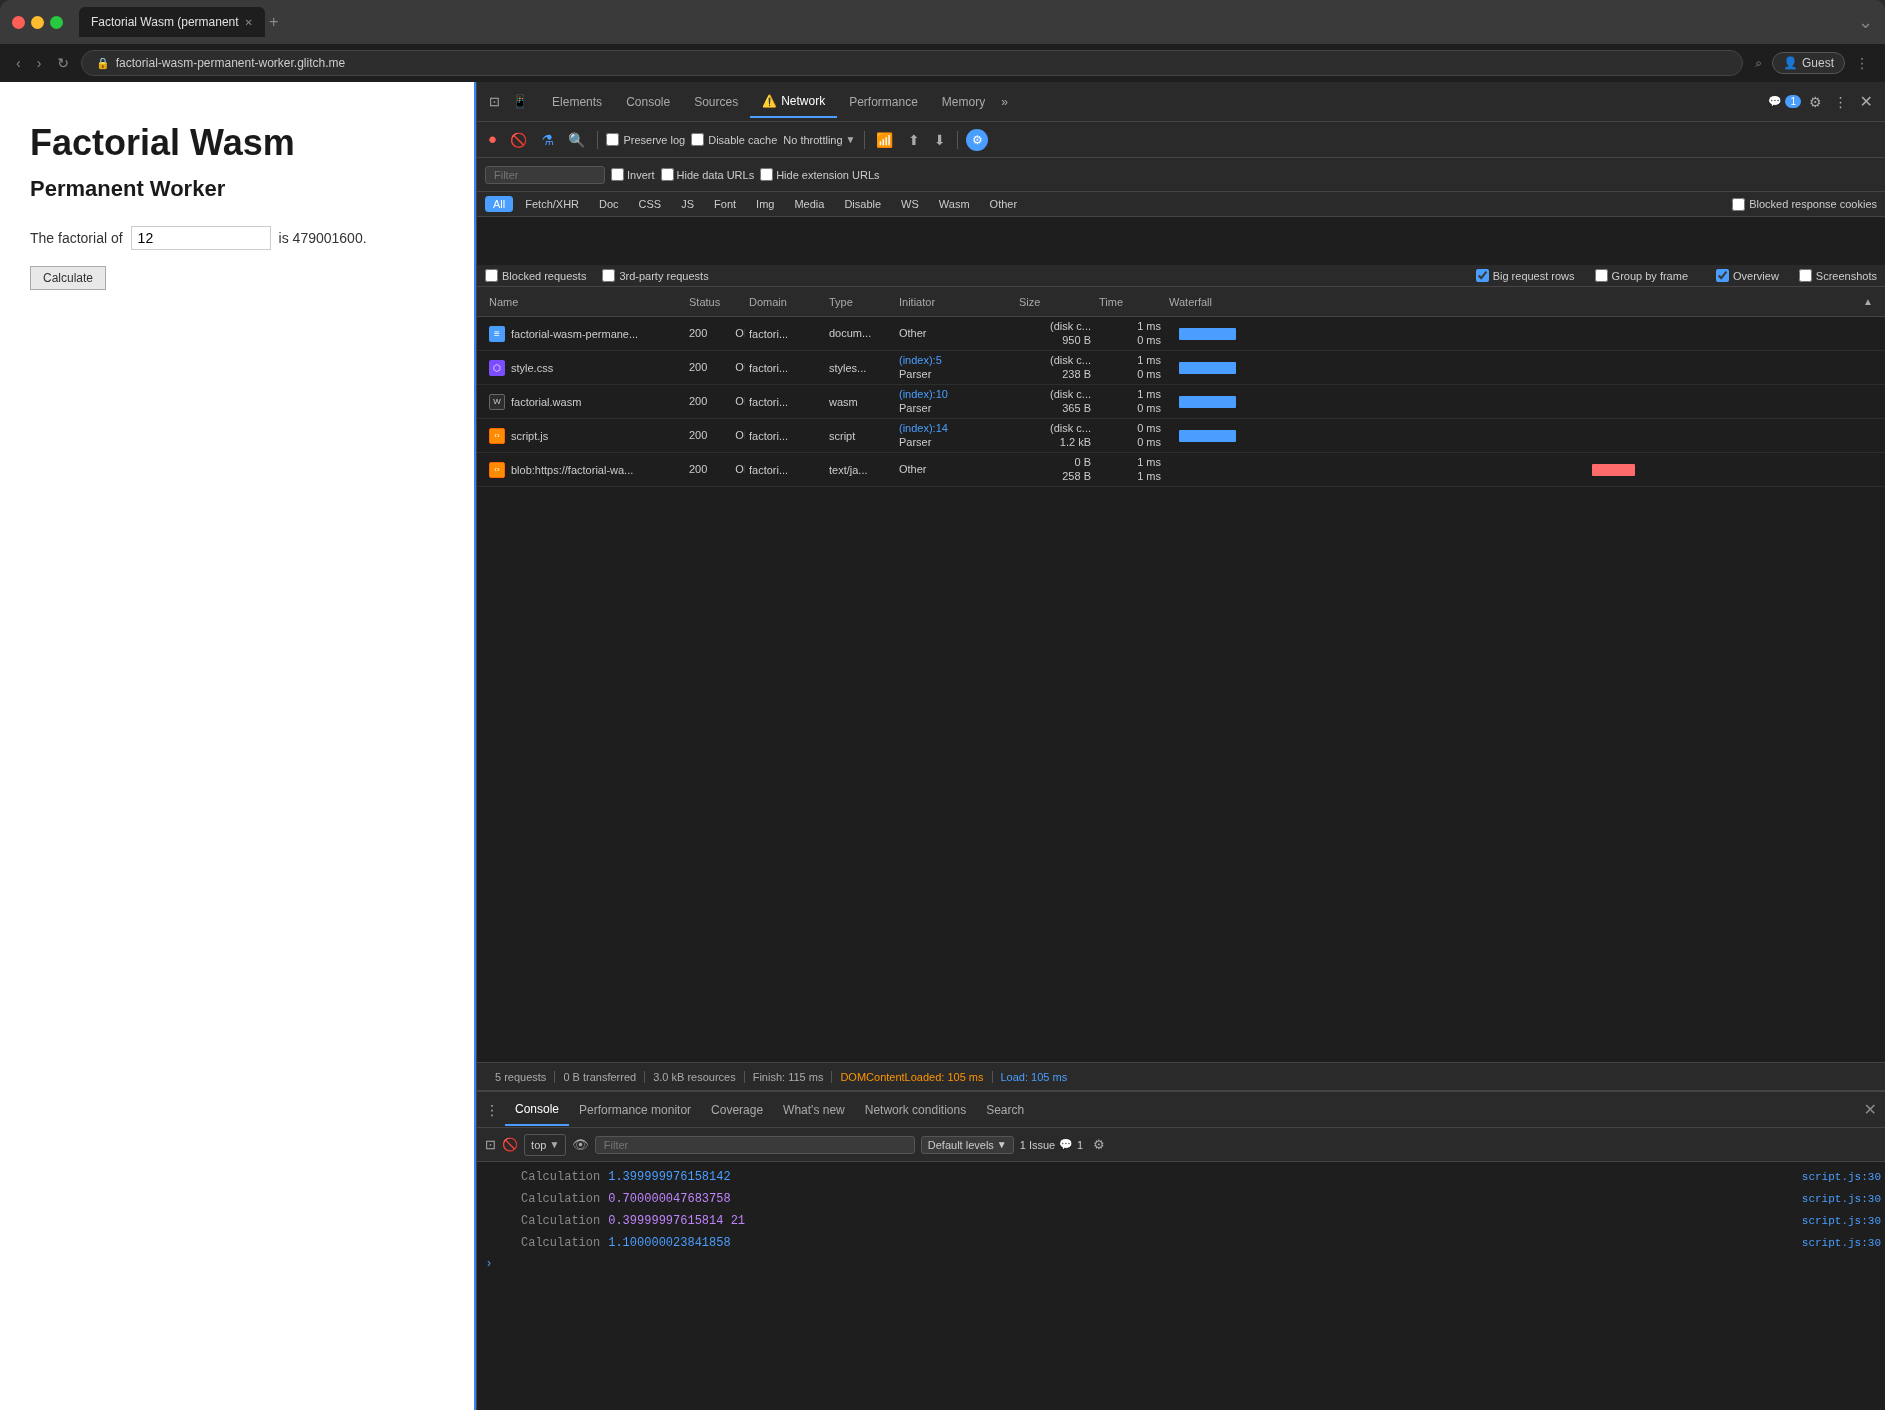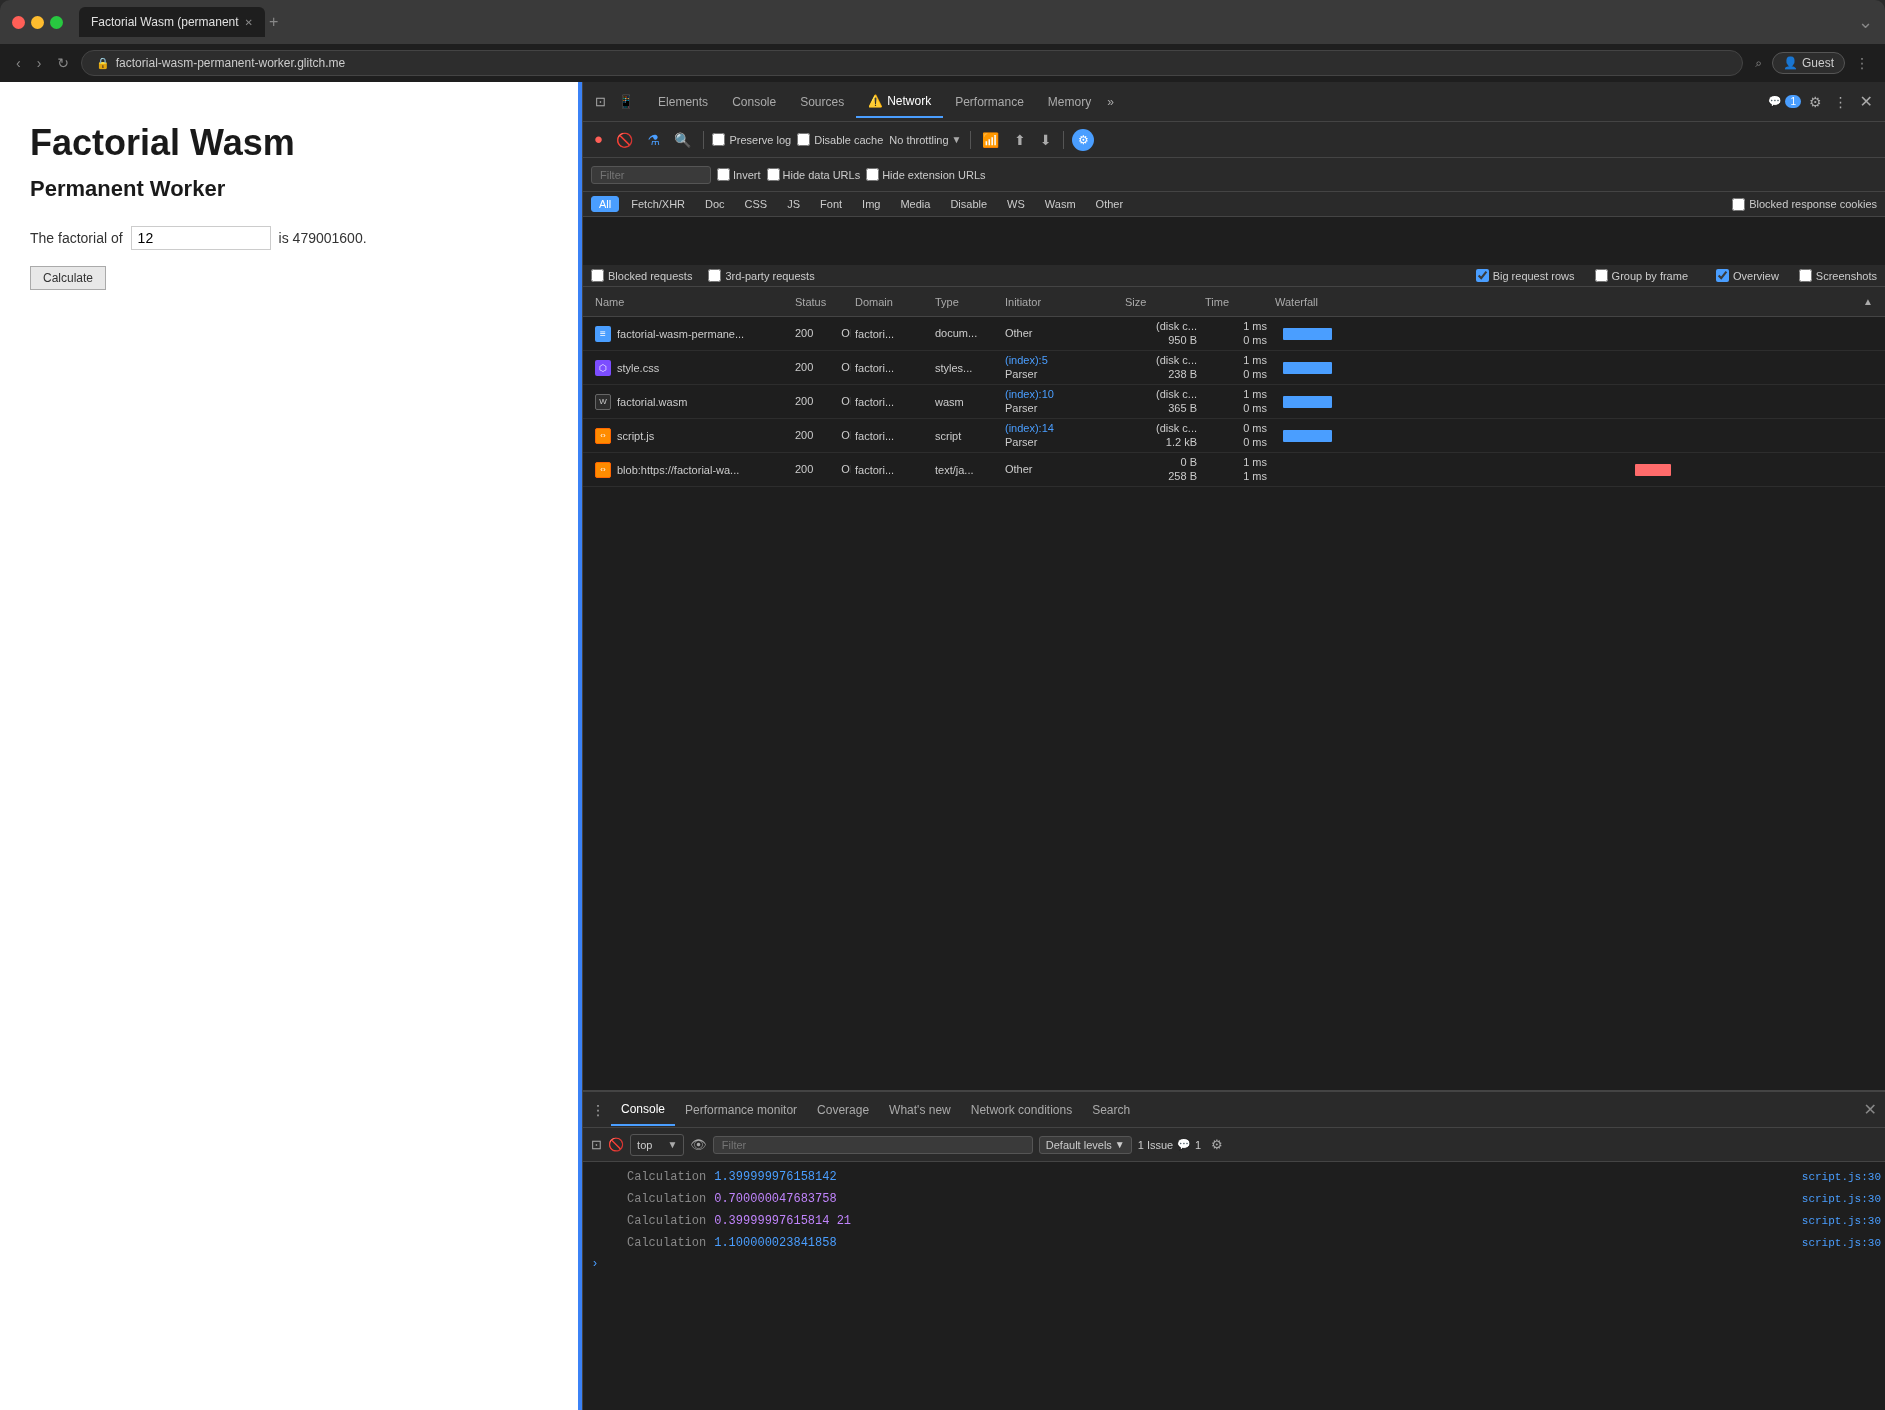--- a/index.html
+++ b/index.html
@@ -125,25 +125,25 @@
     
     .main-area {
       display: flex;
       flex: 1;
       background: #1e1e1e;
       overflow: hidden;
     }
 
     
     .page-content {
-      width: 582px;
+      width: 476px;
       background: #ffffff;
       padding: 40px 30px;
       flex-shrink: 0;
-      border-right: 4px solid #3b82f6;
+      border-right: 2px solid #3b82f6;
     }
 
     .page-title {
       font-size: 36px;
       font-weight: 700;
       color: #1a1a1a;
       margin-bottom: 12px;
     }
 
     .page-subtitle {
@@ -1122,20 +1122,28 @@
         </div>
         <div class="td-waterfall">
           <div style="position:relative;width:100%;height:12px;">
             <div style="position:absolute;left:60%;width:6%;height:12px;background:#ff6b6b;border-radius:1px;"></div>
           </div>
         </div>
       </div>
 
     </div>
 
+    <div class="status-bar">
+      <span class="status-item">5 requests</span>
+      <span class="status-item">0 B transferred</span>
+      <span class="status-item">3.0 kB resources</span>
+      <span class="status-item">Finish: 115 ms</span>
+      <span class="status-item status-dom">DOMContentLoaded: 105 ms</span>
+      <span class="status-item status-load">Load: 105 ms</span>
+    </div>
 
     <div class="console-panel">
 
       <div class="console-tabs-bar">
         <span style="color:#aaa;font-size:14px;margin-right:6px;cursor:pointer;">⋮</span>
         <div class="console-tab active">
           <span>Console</span>
         </div>
         <div class="console-tab">
           <span>Performance monitor</span>
@@ -1151,21 +1159,21 @@
         </div>
         <div class="console-tab">
           <span>Search</span>
         </div>
         <span class="console-close">✕</span>
       </div>
 
       <div class="console-toolbar">
         <span style="color:#aaa;font-size:13px;cursor:pointer;">⊡</span>
         <span style="color:#aaa;font-size:13px;cursor:pointer;">🚫</span>
-        <div style="display:flex;align-items:center;gap:15px;border:1px solid #555;border-radius:3px;padding:4px 6px;cursor:pointer;">
+        <div style="display:flex;align-items:center;gap:3px;border:1px solid #555;border-radius:3px;padding:4px 6px;cursor:pointer;">
           <span style="font-size:11px;color:#ccc;">top</span>
           <span style="color:#aaa;font-size:10px;">▼</span>
         </div>
         <span style="color:#aaa;font-size:13px;cursor:pointer;">👁</span>
         <input class="console-filter-input" type="text" placeholder="Filter" style="">
         <div class="default-levels-btn">
           <span>Default levels</span>
           <span style="font-size:10px;">▼</span>
         </div>
         <div class="issues-badge-sm">

